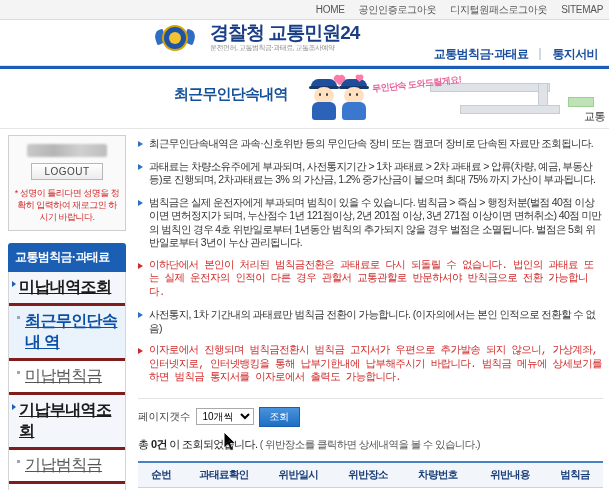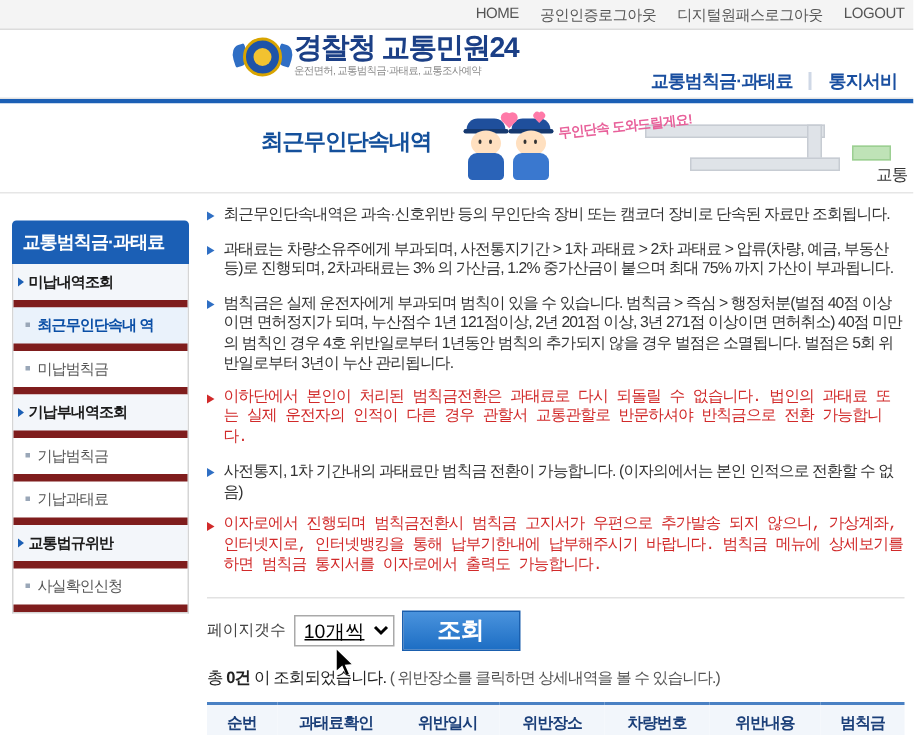--- a/index.html
+++ b/index.html
@@ -39,21 +39,21 @@
     background: #ffffff;
     border-bottom: 1px solid #e3e3e3;
     display: flex;
     align-items: center;
   }
   .logo-wrap {
     position: absolute;
     left: 160px; top: 2px;
     display: flex;
     align-items: center;
-    gap: 6px;
+    gap: 20px;
     justify-content: space-between;
   }
   .crest {
     width: 30px; height: 32px;
     position: relative;
   }
   .crest .c-outer {
     position: absolute; left: 2px; top: 3px;
     width: 26px; height: 26px;
     background: #1e53a8;
@@ -241,27 +241,28 @@
     background: #1b5fb5;
     color: #fff;
     font-size: 12px;
     font-weight: bold;
     letter-spacing: -0.6px;
     padding: 6px 7px;
     border-radius: 3px 3px 0 0;
   }
   .lnb ul { list-style: none; margin: 0; padding: 0; border: 1px solid #d5d5d5; border-top: none; background:#fff; }
   .lnb li {
-    font-size: 10px;
+    font-size: 16px;
     letter-spacing: -0.6px;
-    border-bottom: 5px solid #7f1d1d;
+    border-bottom: 3px solid #7f1d1d;
     padding: 5px 6px 5px 10px;
     color: #444;
     position: relative;
     cursor: pointer;
+    text-decoration: underline;
   }
   .lnb li.cat {
     font-weight: bold;
     color: #1b1b1b;
     background: #f3f6fa;
   }
   .lnb li.cat:before {
     content: "";
     position: absolute; left: 3px; top: 9px;
     width: 0; height: 0;
@@ -320,34 +321,33 @@
 
   .toolrow {
     display: flex;
     align-items: center;
     gap: 5px;
     margin: 4px 0 10px 0;
     font-size: 10.5px;
     color: #444;
   }
   .toolrow select {
-    font-size: 13px;
+    font-size: 10px;
     font-family: "Liberation Sans", sans-serif;
     border: 1px solid #a9a9a9;
     padding: 1px 2px;
     background: #fff;
-    text-decoration: underline;
   }
   .search-btn {
     border: 1px solid #1a5fae;
     background: linear-gradient(#4a93dd,#1d6ec4);
     color: #fff;
-    font-size: 16px;
-    font-weight: bold;
-    padding: 2px 23px;
+    font-size: 10px;
+    font-weight: normal;
+    padding: 2px 10px;
     cursor: pointer;
     letter-spacing: -0.5px;
   }
 
   .result-msg {
     font-size: 11px;
     color: #222;
     letter-spacing: -0.6px;
     margin: 6px 0 9px 0;
   }
@@ -379,21 +379,21 @@
 </style>
 </head>
 <body>
 
 <div id="page">
 
   <div class="topbar">
     <span class="tl">HOME</span>
     <span class="tl">공인인증로그아웃</span>
     <span class="tl">디지털원패스로그아웃</span>
-    <span class="tl">LOGOUT</span>
+    <span class="tl">SITEMAP</span>
   </div>
 
   <div class="header">
     <div class="logo-wrap">
       <div class="crest">
         <div class="wing-l"></div>
         <div class="wing-r"></div>
         <div class="c-outer"></div>
         <div class="c-inner"></div>
       </div>
@@ -443,20 +443,27 @@
 
     <div class="bubble">무인단속
 도와드릴게요!</div>
     <div class="b-right">교통</div>
   </div>
 
   <div class="body-area">
 
     <div class="leftcol">
 
+      <div class="login-box">
+        <div class="blurred-name"></div>
+        <div class="logout-btn">LOGOUT</div>
+        <div class="login-note">* 성명이 틀리다면
+성명을 정확히 입력하여
+재로그인 하시기 바랍니다.</div>
+      </div>
 
       <div class="lnb">
         <div class="lnb-title">교통범칙금·과태료</div>
         <ul>
           <li class="cat">미납내역조회</li>
           <li class="sub sel">최근무인단속내 역</li>
           <li class="sub">미납범칙금</li>
           <li class="cat">기납부내역조회</li>
           <li class="sub">기납범칙금</li>
           <li class="sub">기납과태료</li>

